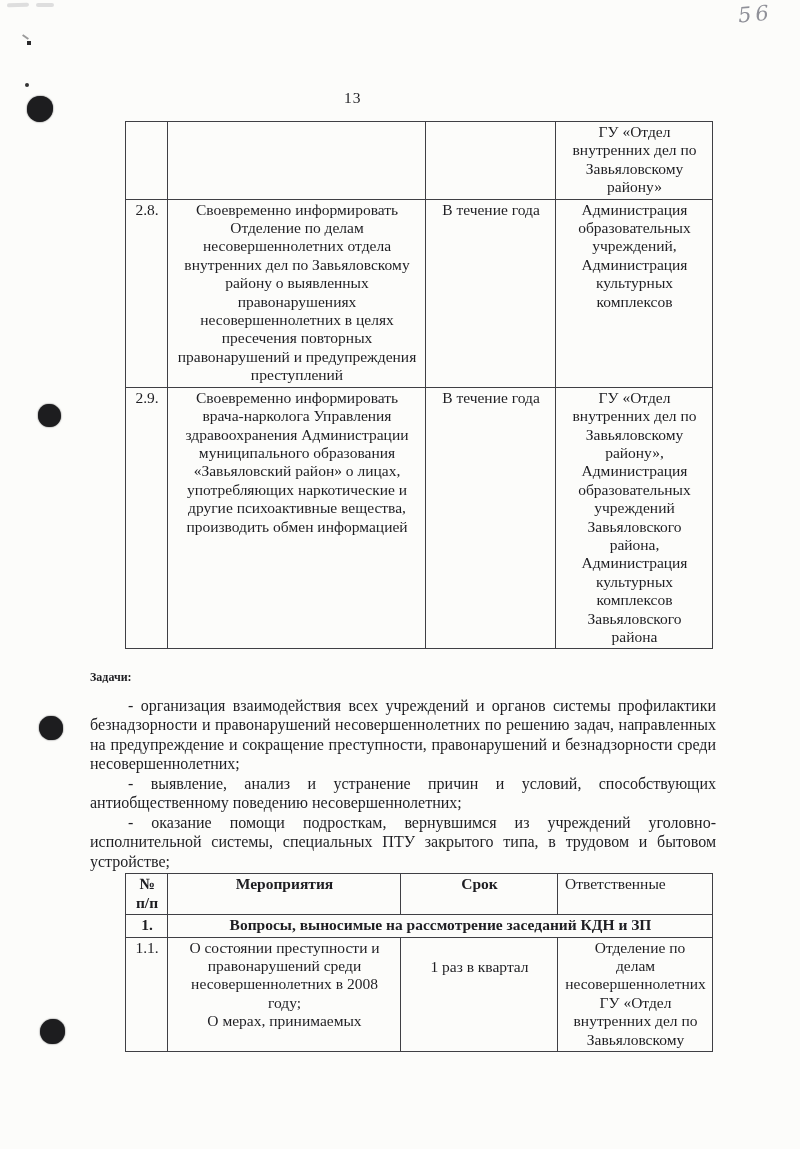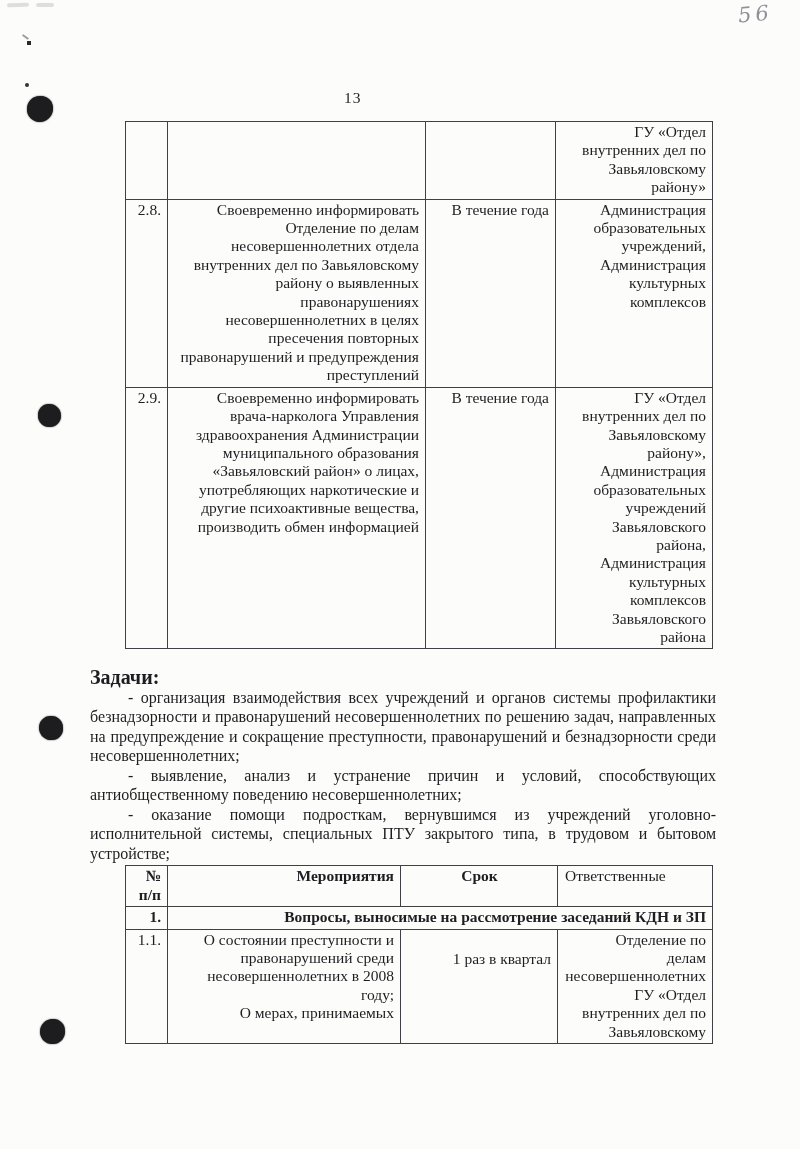--- a/index.html
+++ b/index.html
@@ -42,39 +42,39 @@
   
   .content { padding-top:121px; }
 
   table.doc {
     border-collapse:collapse; table-layout:fixed;
     margin-left:125px; width:587px;
     font-size:15.5px; line-height:18.4px;
   }
   table.doc td, table.doc th {
     border:1.5px solid #3f3f44;
-    vertical-align:top; text-align:right;
+    vertical-align:top; text-align:center;
     padding:1px 6px 2px 7px;
     font-weight:normal;
     overflow:hidden;
   }
   .t1 .r0 { height:74px; }
   .t1 .r1 { height:184px; }
   .t1 .r2 { height:254px; }
   td.term { text-align:center; padding-left:2px; padding-right:2px; }
   .pre { white-space:pre-line; }
 
   .heading {
     margin:16px 85px 0 90px;
     text-align:center;
     font-size:16px; font-weight:bold; line-height:19px;
   }
   .tasks-label {
-    margin:19px 0 0 90px;
-    font-size:20px; font-weight:bold; line-height:19.5px;
+    margin:19px 0 8px 90px;
+    font-size:12px; font-weight:bold; line-height:19.5px;
   }
   .para {
     margin:0 84px 0 90px;
     font-size:16px; line-height:19.5px;
     text-align:justify; text-indent:38px;
   }
 
   table.t2 { margin-top:2px; }
   .t2 .hdr { height:36px; font-weight:bold; }
   .t2 .hdr .c { text-align:center; }

